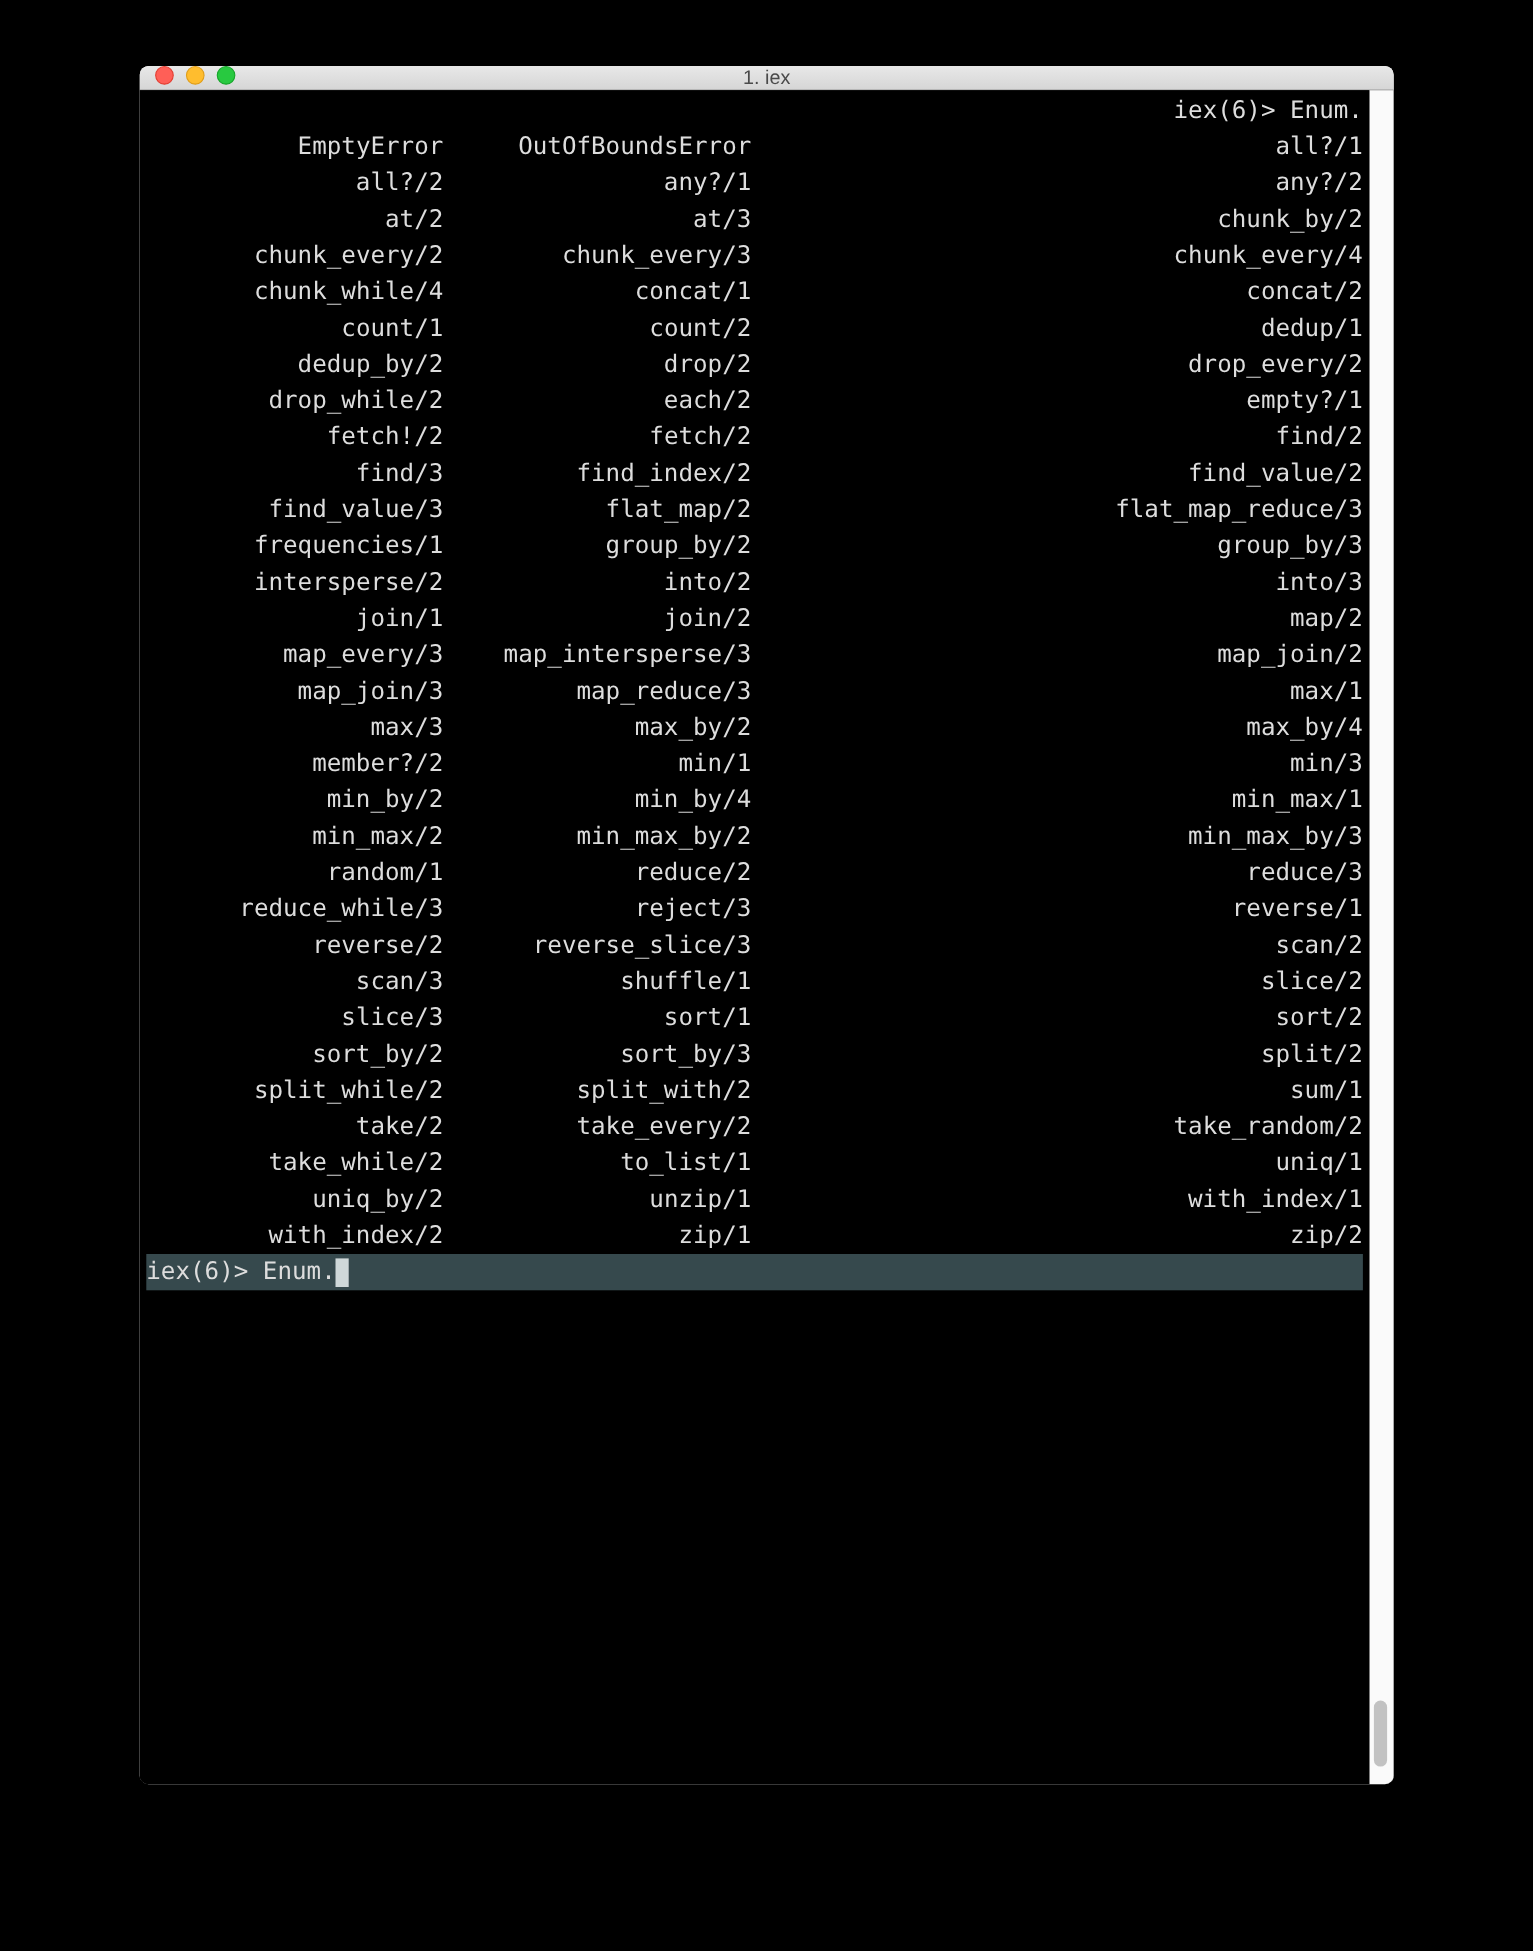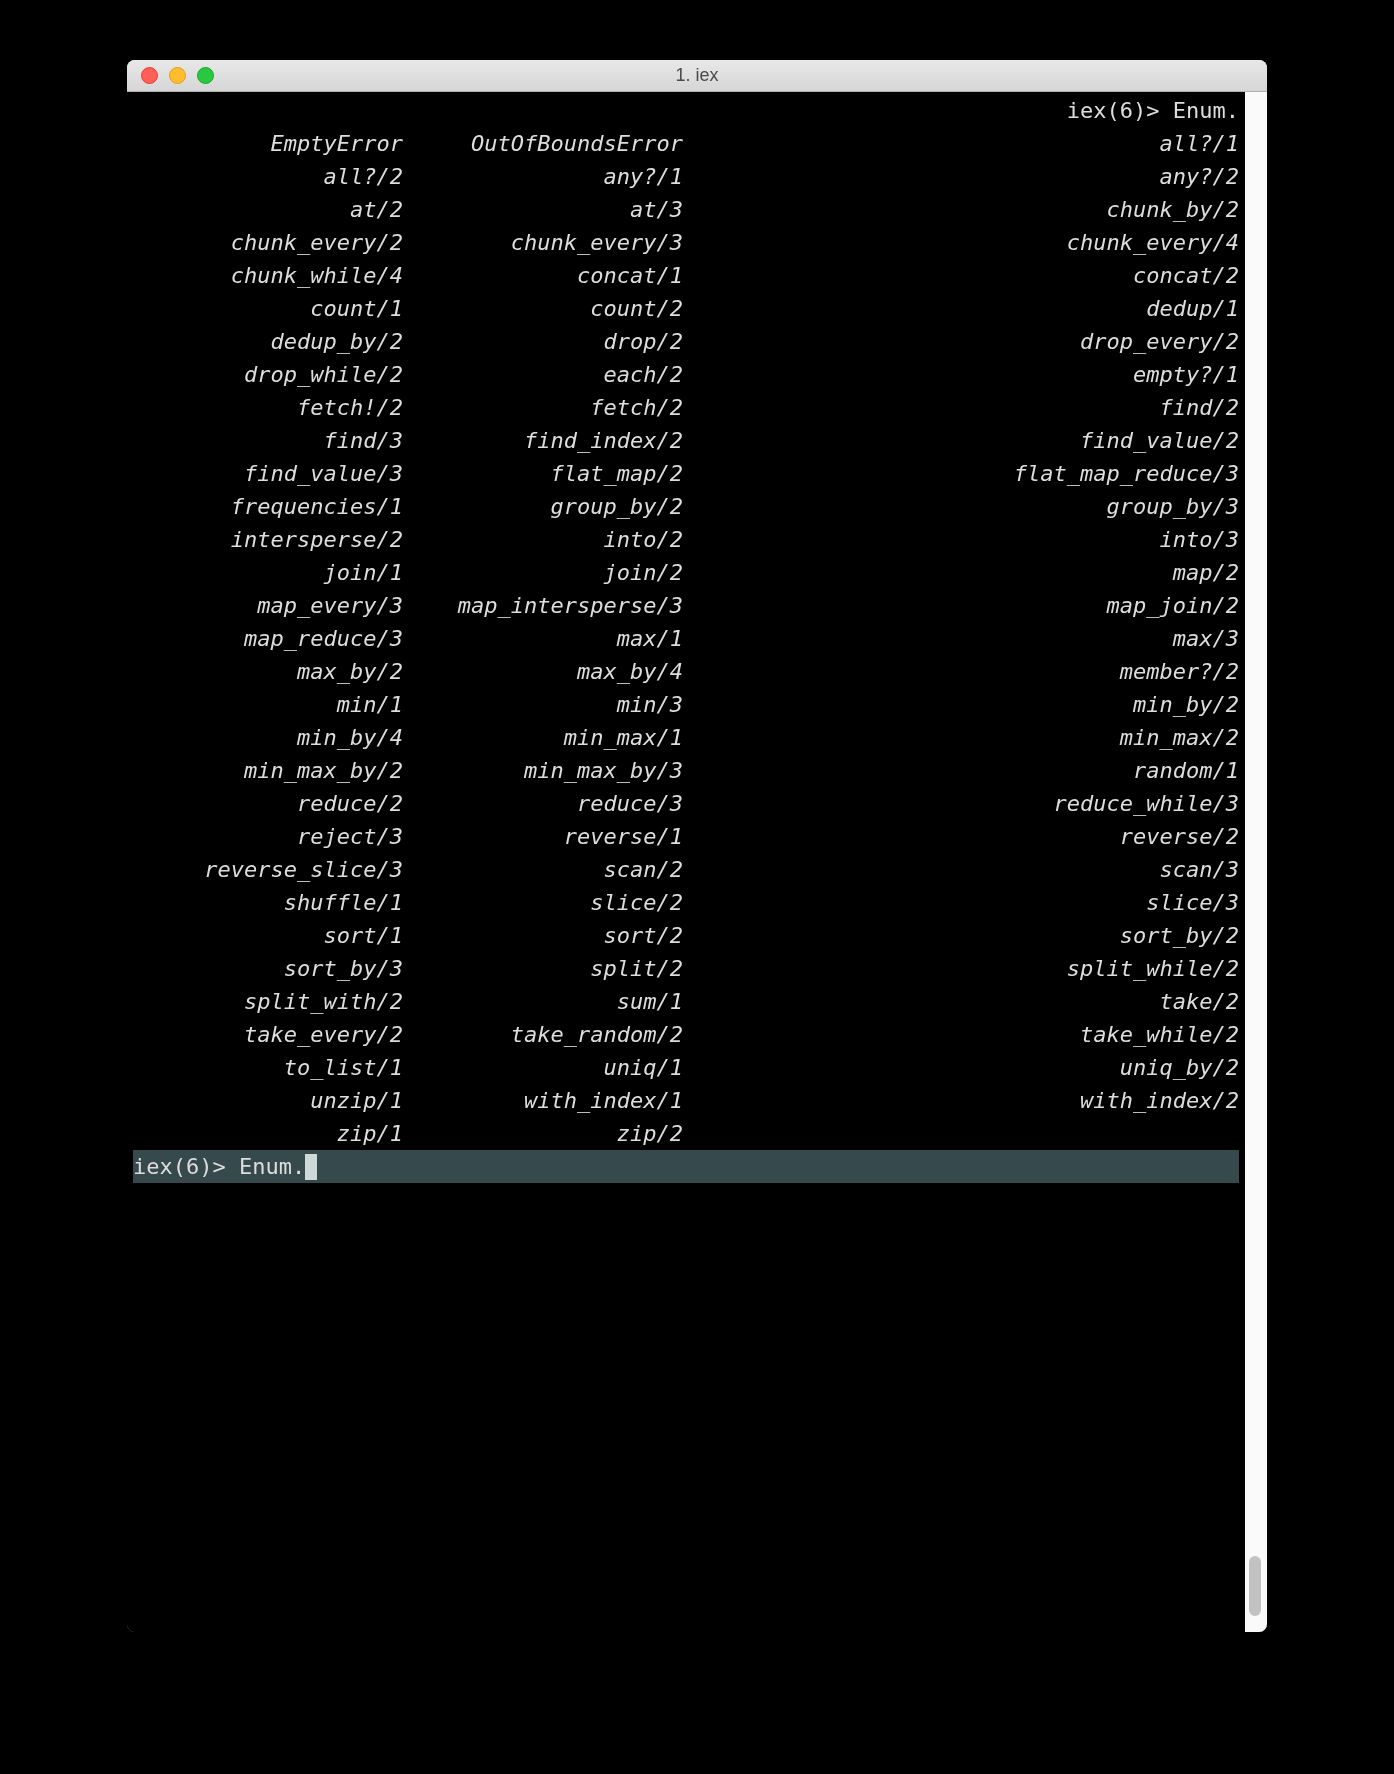--- a/index.html
+++ b/index.html
@@ -14,25 +14,25 @@
     padding-top: 60px;
   }
   .window {
     width: 1140px;
     background: #fff;
     border-radius: 8px;
     overflow: hidden;
     box-shadow: 0 0 0 1px rgba(0,0,0,0.2);
   }
   .titlebar {
-    height: 32px;
+    height: 22px;
     background: linear-gradient(#e8e8e8, #d6d6d6);
     border-bottom: 1px solid #b0b0b0;
     display: flex;
-    align-items: center;
+    align-items: flex-start;
     position: relative;
   }
   .traffic-lights {
     display: flex;
     gap: 11px;
     padding-left: 14px;
   }
   .tl {
     width: 17px;
     height: 17px;
@@ -77,21 +77,20 @@
     width: 12px;
     height: 60px;
     background: #c2c2c2;
     border-radius: 6px;
   }
   .prompt-line { white-space: pre; color: #ddd; }
   .completions {
     display: grid;
     grid-template-columns: 270px 280px auto;
     color: #ddd;
-    font-style: italic;
   }
   .completions span { white-space: pre; }
   .input-row {
     background: #36494d;
     color: #ddd;
     display: flex;
     align-items: center;
     height: 33px;
     padding-left: 0px;
     white-space: pre;
@@ -159,20 +158,21 @@
           <span>group_by/3</span>
           <span>intersperse/2</span>
           <span>into/2</span>
           <span>into/3</span>
           <span>join/1</span>
           <span>join/2</span>
           <span>map/2</span>
           <span>map_every/3</span>
           <span>map_intersperse/3</span>
           <span>map_join/2</span>
+          <span>map_join/3</span>
           <span>map_reduce/3</span>
           <span>max/1</span>
           <span>max/3</span>
           <span>max_by/2</span>
           <span>max_by/4</span>
           <span>member?/2</span>
           <span>min/1</span>
           <span>min/3</span>
           <span>min_by/2</span>
           <span>min_by/4</span>

